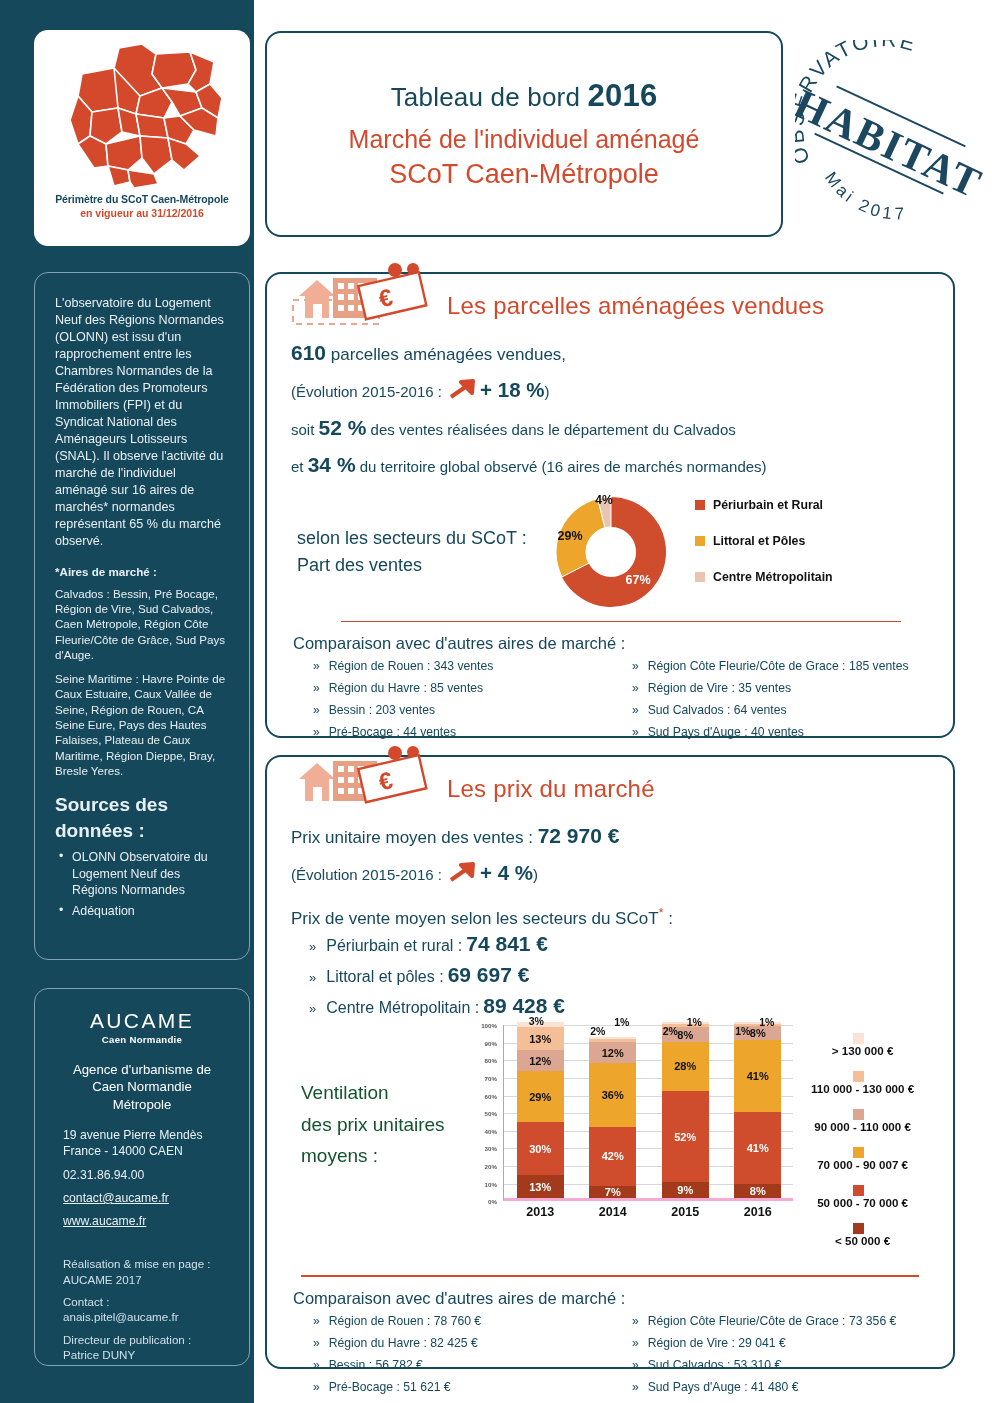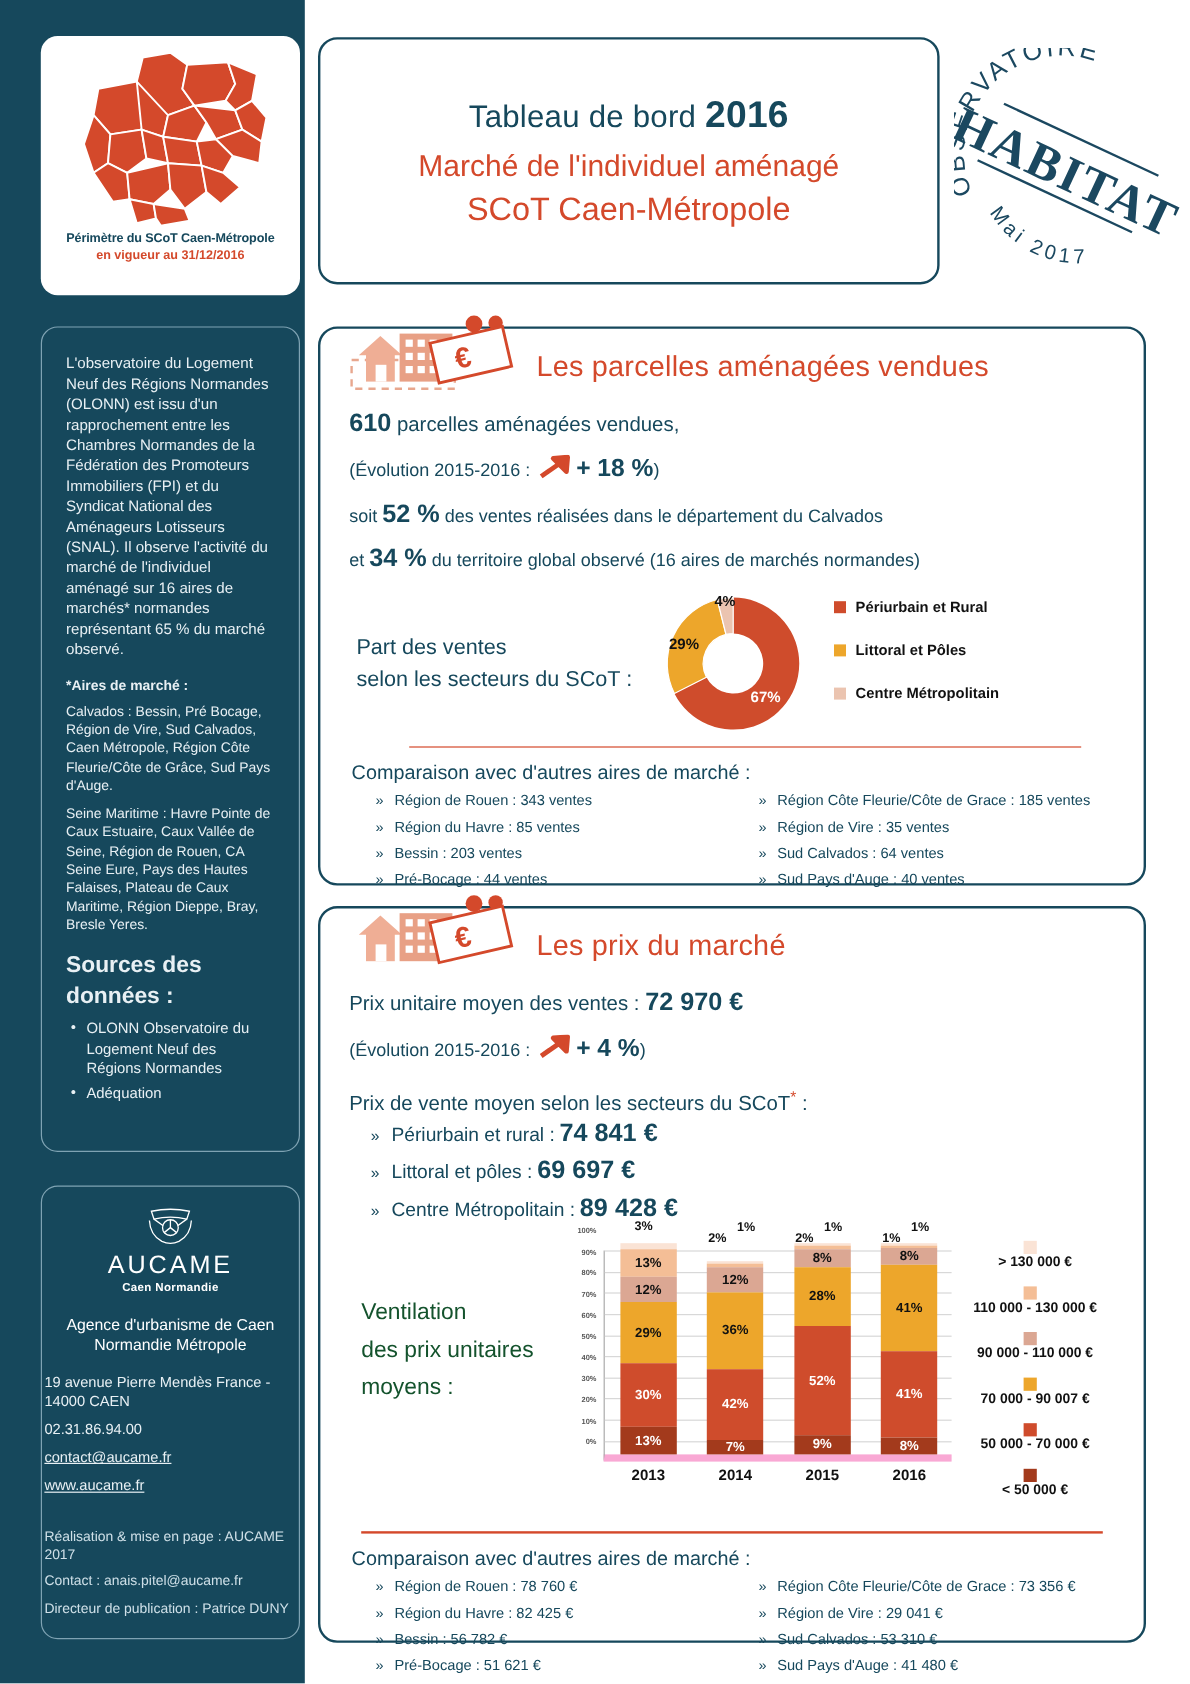--- a/index.html
+++ b/index.html
@@ -37,21 +37,21 @@
   .text-card .small { font-size:11.6px; }
   .text-card ul { list-style:none; margin:0 0 0 4px; }
   .text-card ul li {
     color:#E8F0F4; font-size:12.4px; line-height:1.3; margin-bottom:5px;
     padding-left:13px; position:relative;
   }
   .text-card ul li::before { content:"•"; position:absolute; left:0; top:-1px; }
 
   .logo-card {
     top:988px; height:378px; background:#16485C; border:1.4px solid #7FA3B3;
-    border-radius:14px; padding:16px 2px 10px;
+    border-radius:14px; padding:16px 28px 10px;
     display:flex; flex-direction:column; align-items:center;
   }
   .aucame-word { color:#fff; font-size:21px; letter-spacing:2.4px; margin-top:4px; font-weight:300;}
   .aucame-sub { color:#fff; font-size:9.6px; font-weight:bold; letter-spacing:.3px; margin-top:1px;}
   .agency { color:#fff; font-size:13.2px; text-align:center; line-height:1.32; margin-top:16px;}
   .addr-block { align-self:stretch; margin-top:14px; }
   .addr-block p { color:#E8F0F4; font-size:12.2px; line-height:1.33; margin-bottom:7px;}
   .addr-block a { color:#E8F0F4; text-decoration:underline; }
   .credits { align-self:stretch; margin-top:20px; }
   .credits p { color:#CFE0E8; font-size:11.6px; line-height:1.32; margin-bottom:7px;}
@@ -124,22 +124,22 @@
   .bar-legend .legend-item { margin-bottom:14px;flex-direction:column; }
   .bar-legend .legend-swatch { width:11px; height:11px; }
   .bar-legend .legend-text { font-size:11.6px; }
 
   .yaxis { position:absolute; left:0; top:0; width:30px; height:176px; }
   .ytick {
     position:absolute; right:4px; font-size:6.2px; color:#555; font-weight:bold;
     transform:translateY(-50%);
   }
   .plot {
-    position:absolute; left:32px; top:16px; width:290px; height:176px;
-    border-left:1px solid #aaa; border-bottom:6px solid #f9a8d4;
+    position:absolute; left:32px; top:0; width:290px; height:176px;
+    border-left:1px solid #aaa; border-bottom:3px solid #f9a8d4;
   }
   .gridline { position:absolute; left:0; width:100%; height:1px; background:#d8d8d8; }
   .bar-col { position:absolute; bottom:0; width:47px; }
   .seg { position:relative; width:100%; display:flex; align-items:center; justify-content:center; }
   .seg span { font-size:11px; font-weight:bold; }
   .outlbl {
     position:absolute; font-size:10.5px; font-weight:bold; color:#111;
   }
   .xlabel {
     position:absolute; top:180px; font-size:12.5px; font-weight:bold; color:#111;
@@ -290,22 +290,22 @@
       </div>
       <div class="stat-line">
         <span class="small-paren">soit </span><span class="bigger">52 %</span><span class="small-paren"> des ventes réalisées dans le département du Calvados</span>
       </div>
       <div class="stat-line">
         <span class="small-paren">et </span><span class="bigger">34 %</span><span class="small-paren"> du territoire global observé (16 aires de marchés normandes)</span>
       </div>
 
       <div class="donut-row">
         <div class="donut-label">
+          <div>selon les secteurs du SCoT :</div>
           <div>Part des ventes</div>
-          <div>selon les secteurs du SCoT :</div>
         </div>
 
         <svg width="140" height="122" viewBox="0 0 140 122">
           <g transform="translate(70,61)">
 
             <path d="M 0 -55 A 55 55 0 1 1 -49.0 24.9 L -22.3 11.3 A 25 25 0 1 0 0 -25 Z" fill="#CF4C2C"></path>
 
             <path d="M -49.0 24.9 A 55 55 0 0 1 -13.3 -53.4 L -6.0 -24.3 A 25 25 0 0 0 -22.3 11.3 Z" fill="#EDA62B" stroke="#ffffff" stroke-width="1"></path>
 
             <path d="M -13.3 -53.4 A 55 55 0 0 1 0 -55 L 0 -25 A 25 25 0 0 0 -6.0 -24.3 Z" fill="#EBC4B0" stroke="#ffffff" stroke-width="1"></path>

